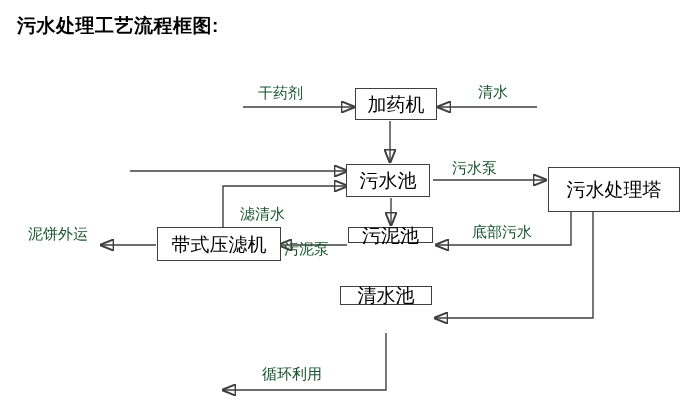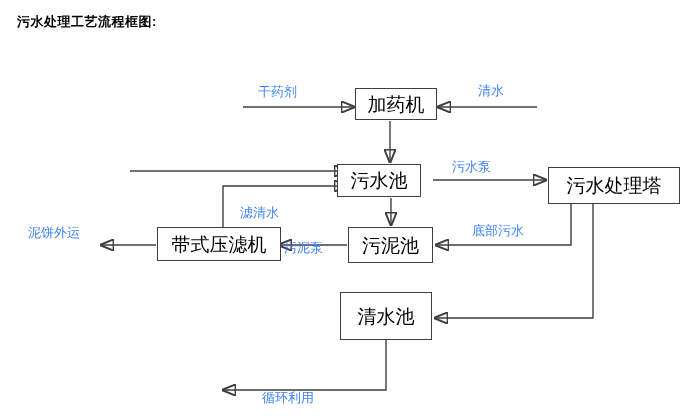--- a/index.html
+++ b/index.html
@@ -5,53 +5,53 @@
   html,body{margin:0;padding:0;background:#fff;}
   #canvas{
     position:relative;
     width:700px;height:420px;
     background:#ffffff;
     font-family:"Liberation Sans","DejaVu Sans",sans-serif;
     overflow:hidden;
   }
   .title{
     position:absolute;left:17px;top:13px;
-    font-size:13px;font-weight:bold;color:#000;
+    font-size:19px;font-weight:bold;color:#000;
     letter-spacing:0.5px;white-space:nowrap;
   }
   #lines{position:absolute;left:0;top:0;width:700px;height:420px;}
   #lines path{fill:none;stroke:#3f3f3f;stroke-width:1.4;}
   .node{
     position:absolute;box-sizing:border-box;
     border:1.5px solid #3f3f3f;background:#ffffff;
     display:flex;align-items:center;justify-content:center;
     font-size:19px;color:#000000;white-space:nowrap;
     line-height:1;
   }
   .flow-label{
-    position:absolute;font-size:13px;color:#3b82f6;
+    position:absolute;font-size:15px;color:#14532d;
     white-space:nowrap;line-height:1;background:transparent;
   }
   
   .n-dosing{left:355px;top:88px;width:82px;height:32px;}
-  .n-sewage{left:337px;top:164px;width:84px;height:33px;}
-  .n-tower{left:548px;top:167px;width:132px;height:37px;}
-  .n-sludge{left:348px;top:227px;width:85px;height:36px;}
+  .n-sewage{left:346px;top:164px;width:84px;height:33px;}
+  .n-tower{left:548px;top:167px;width:132px;height:45px;}
+  .n-sludge{left:348px;top:227px;width:85px;height:16px;}
   .n-belt{left:157px;top:227px;width:124px;height:34px;}
-  .n-clean{left:340px;top:292px;width:92px;height:48px;}
+  .n-clean{left:340px;top:286px;width:92px;height:19px;}
   
   .l-dry{left:258px;top:85px;}
   .l-cw{left:478px;top:84px;}
   .l-sand{left:172px;top:152px;}
   .l-spump{left:452px;top:160px;}
   .l-filter{left:240px;top:206px;}
   .l-slpump{left:284px;top:241px;}
   .l-bottom{left:472px;top:224px;text-align:right;}
   .l-cake{left:28px;top:226px;}
-  .l-recycle{left:262px;top:366px;margin-top:25px;}
+  .l-recycle{left:262px;top:366px;}
 </style>
 </head>
 <body>
 
 <div id="canvas">
 
   <div class="title">污水处理工艺流程框图:</div>
 
   <svg id="lines" viewBox="0 0 700 420" xmlns="http://www.w3.org/2000/svg">
     <defs>

